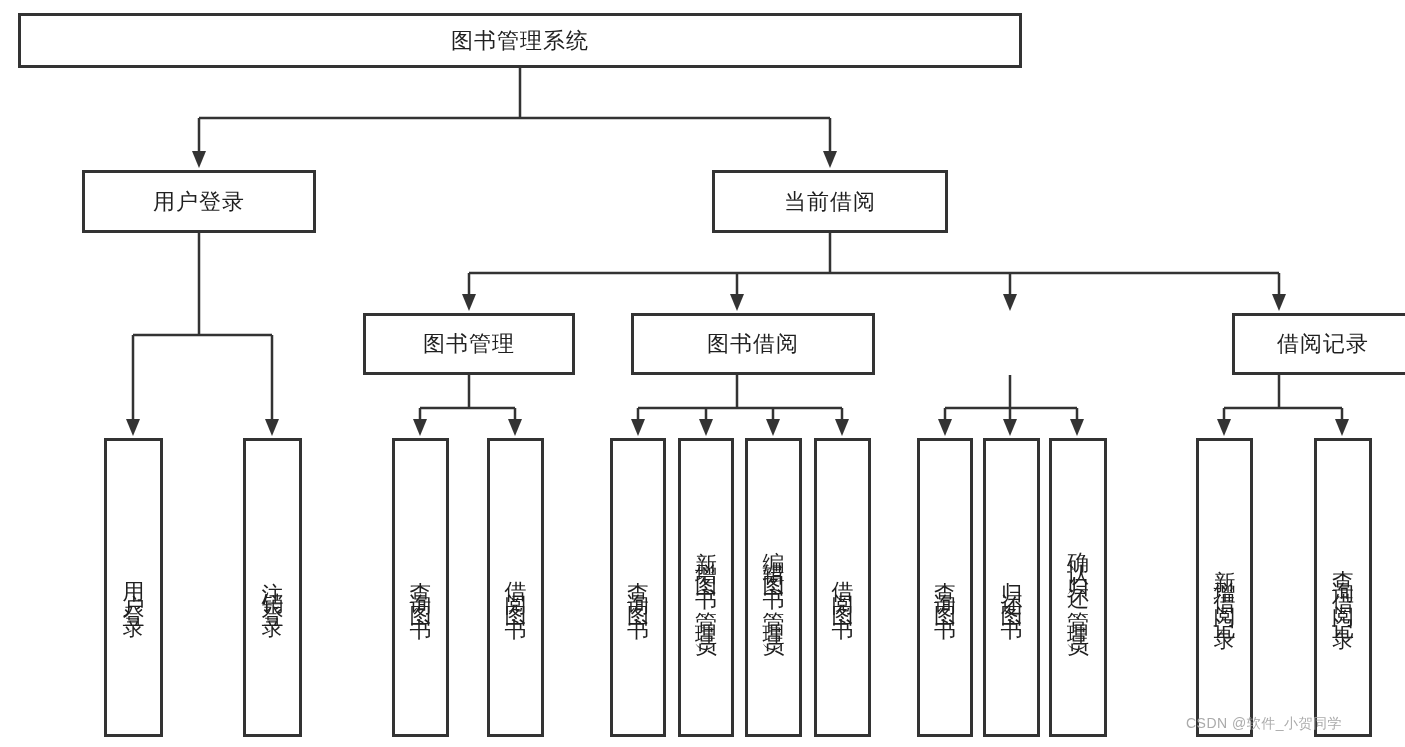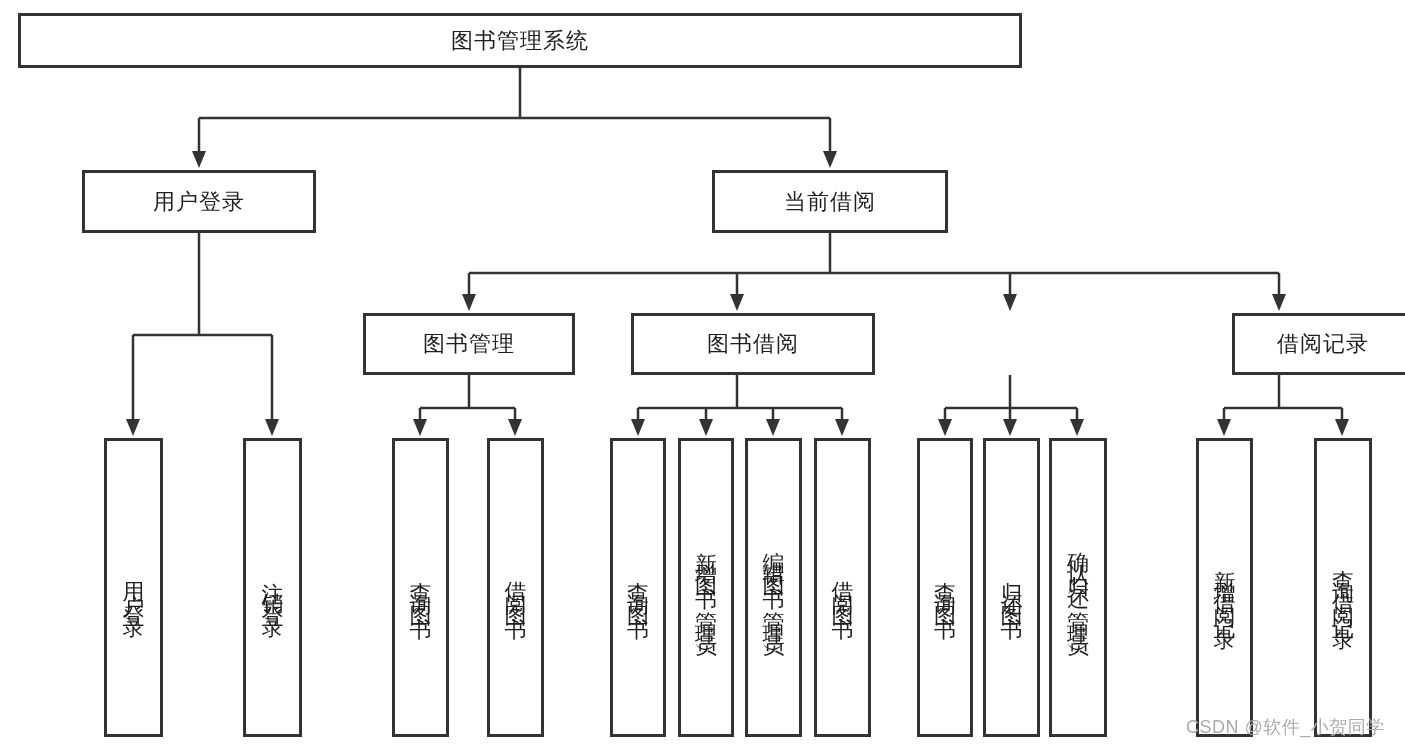--- a/index.html
+++ b/index.html
@@ -29,21 +29,21 @@
   .leaf{
     writing-mode:vertical-rl;
     text-orientation:mixed;
     letter-spacing:12px;
     line-height:1;
     font-size:22px;
   }
   .watermark{
     position:absolute;
     left:1186px;top:715px;
-    font-size:18px;
+    font-size:14px;
     color:#ababab;
     white-space:nowrap;
     z-index:5;
     letter-spacing:0.5px;
   }
 </style>
 </head>
 <body>
 
 <div class="stage">

